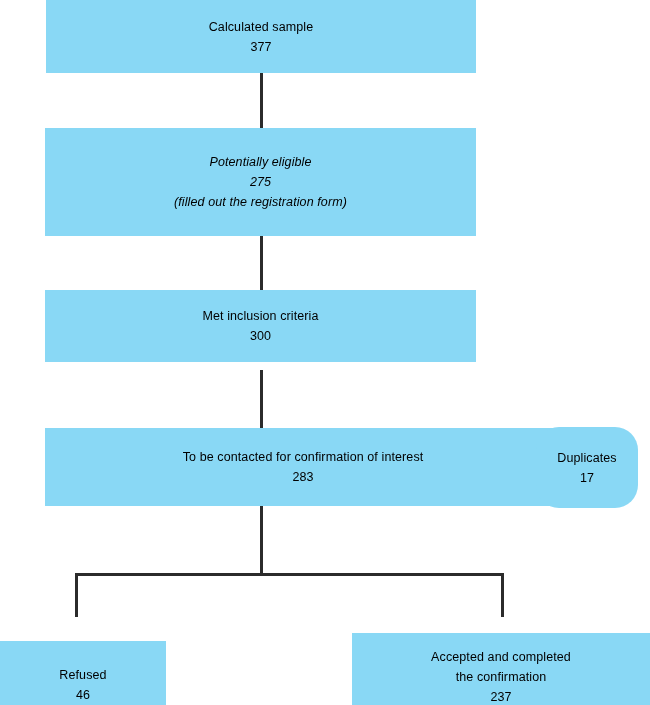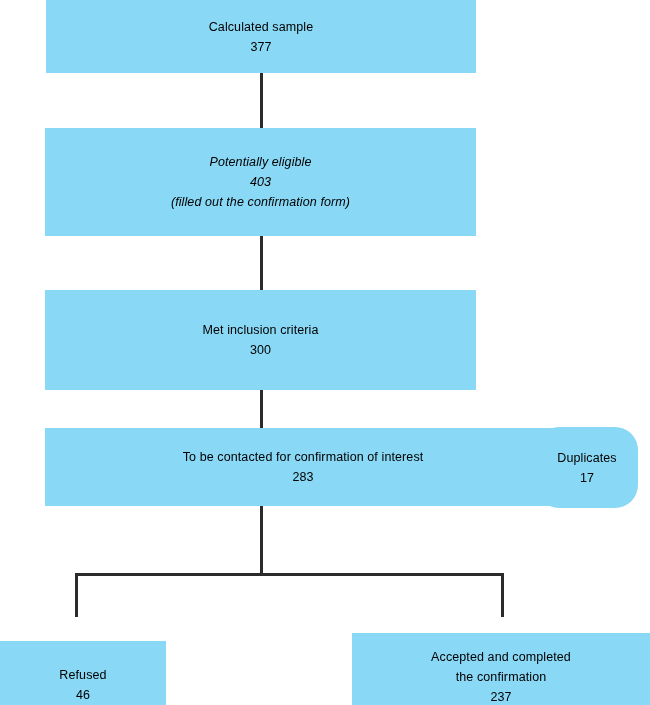--- a/index.html
+++ b/index.html
@@ -38,21 +38,21 @@
     letter-spacing: 0.1px;
   }
   .node .line {
     display: block;
     white-space: nowrap;
   }
 
   
   #node-calculated-sample { left: 46px;  top: 0px;   width: 430px; height: 73px; }
   #node-potentially-eligible { left: 45px; top: 128px; width: 431px; height: 108px; font-style: italic; }
-  #node-met-inclusion-criteria { left: 45px; top: 290px; width: 431px; height: 100px; }
+  #node-met-inclusion-criteria { left: 45px; top: 290px; width: 431px; height: 72px; }
   #node-to-be-contacted { left: 45px; top: 428px; width: 516px; height: 78px; }
   #node-duplicates { left: 536px; top: 427px; width: 102px; height: 81px; border-radius: 23px; }
   #node-refused { left: 0px;   top: 617px; width: 166px; height: 88px; margin-top: 24px; }
   #node-accepted-completed { left: 352px; top: 592px; width: 298px; height: 88px; margin-top: 41px; }
 
   
   .connector {
     position: absolute;
     background: #2B2B2B;
   }
@@ -94,22 +94,22 @@
 
   <div class="connector v" id="conn-fork-right-drop"></div>
 
   <div class="node" id="node-calculated-sample">
     <span class="line">Calculated sample</span>
     <span class="line">377</span>
   </div>
 
   <div class="node" id="node-potentially-eligible">
     <span class="line">Potentially eligible</span>
-    <span class="line">403</span>
-    <span class="line">(filled out the confirmation form)</span>
+    <span class="line">275</span>
+    <span class="line">(filled out the registration form)</span>
   </div>
 
   <div class="node" id="node-met-inclusion-criteria">
     <span class="line">Met inclusion criteria</span>
     <span class="line">300</span>
   </div>
 
   <div class="node" id="node-to-be-contacted">
     <span class="line">To be contacted for confirmation of interest</span>
     <span class="line">283</span>

